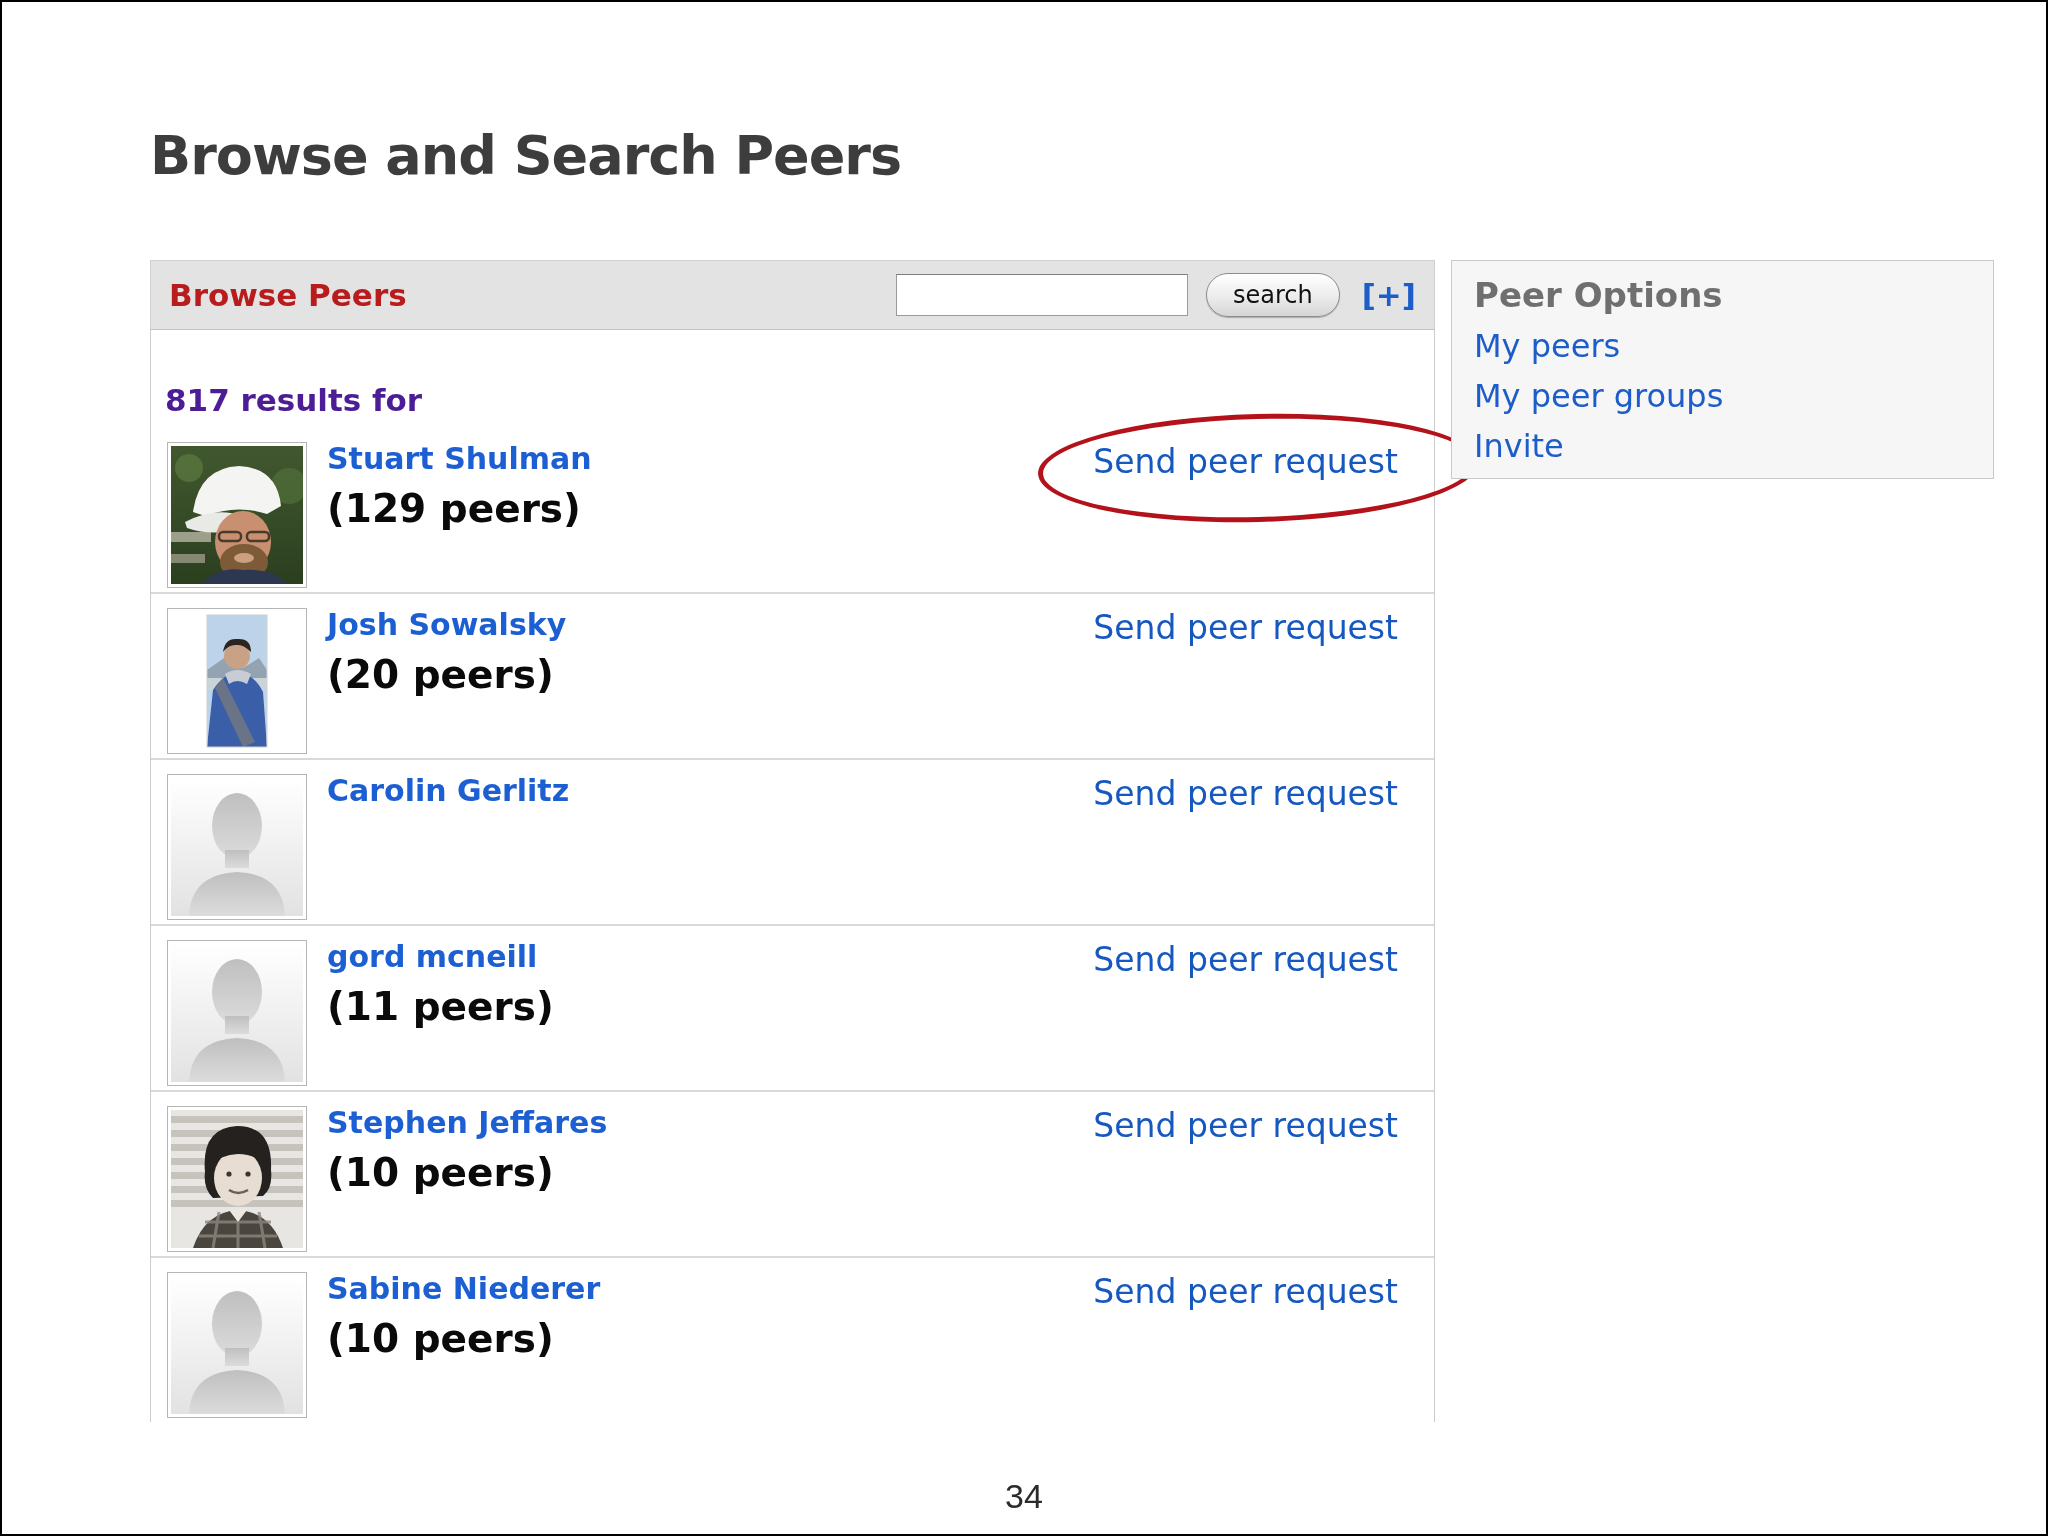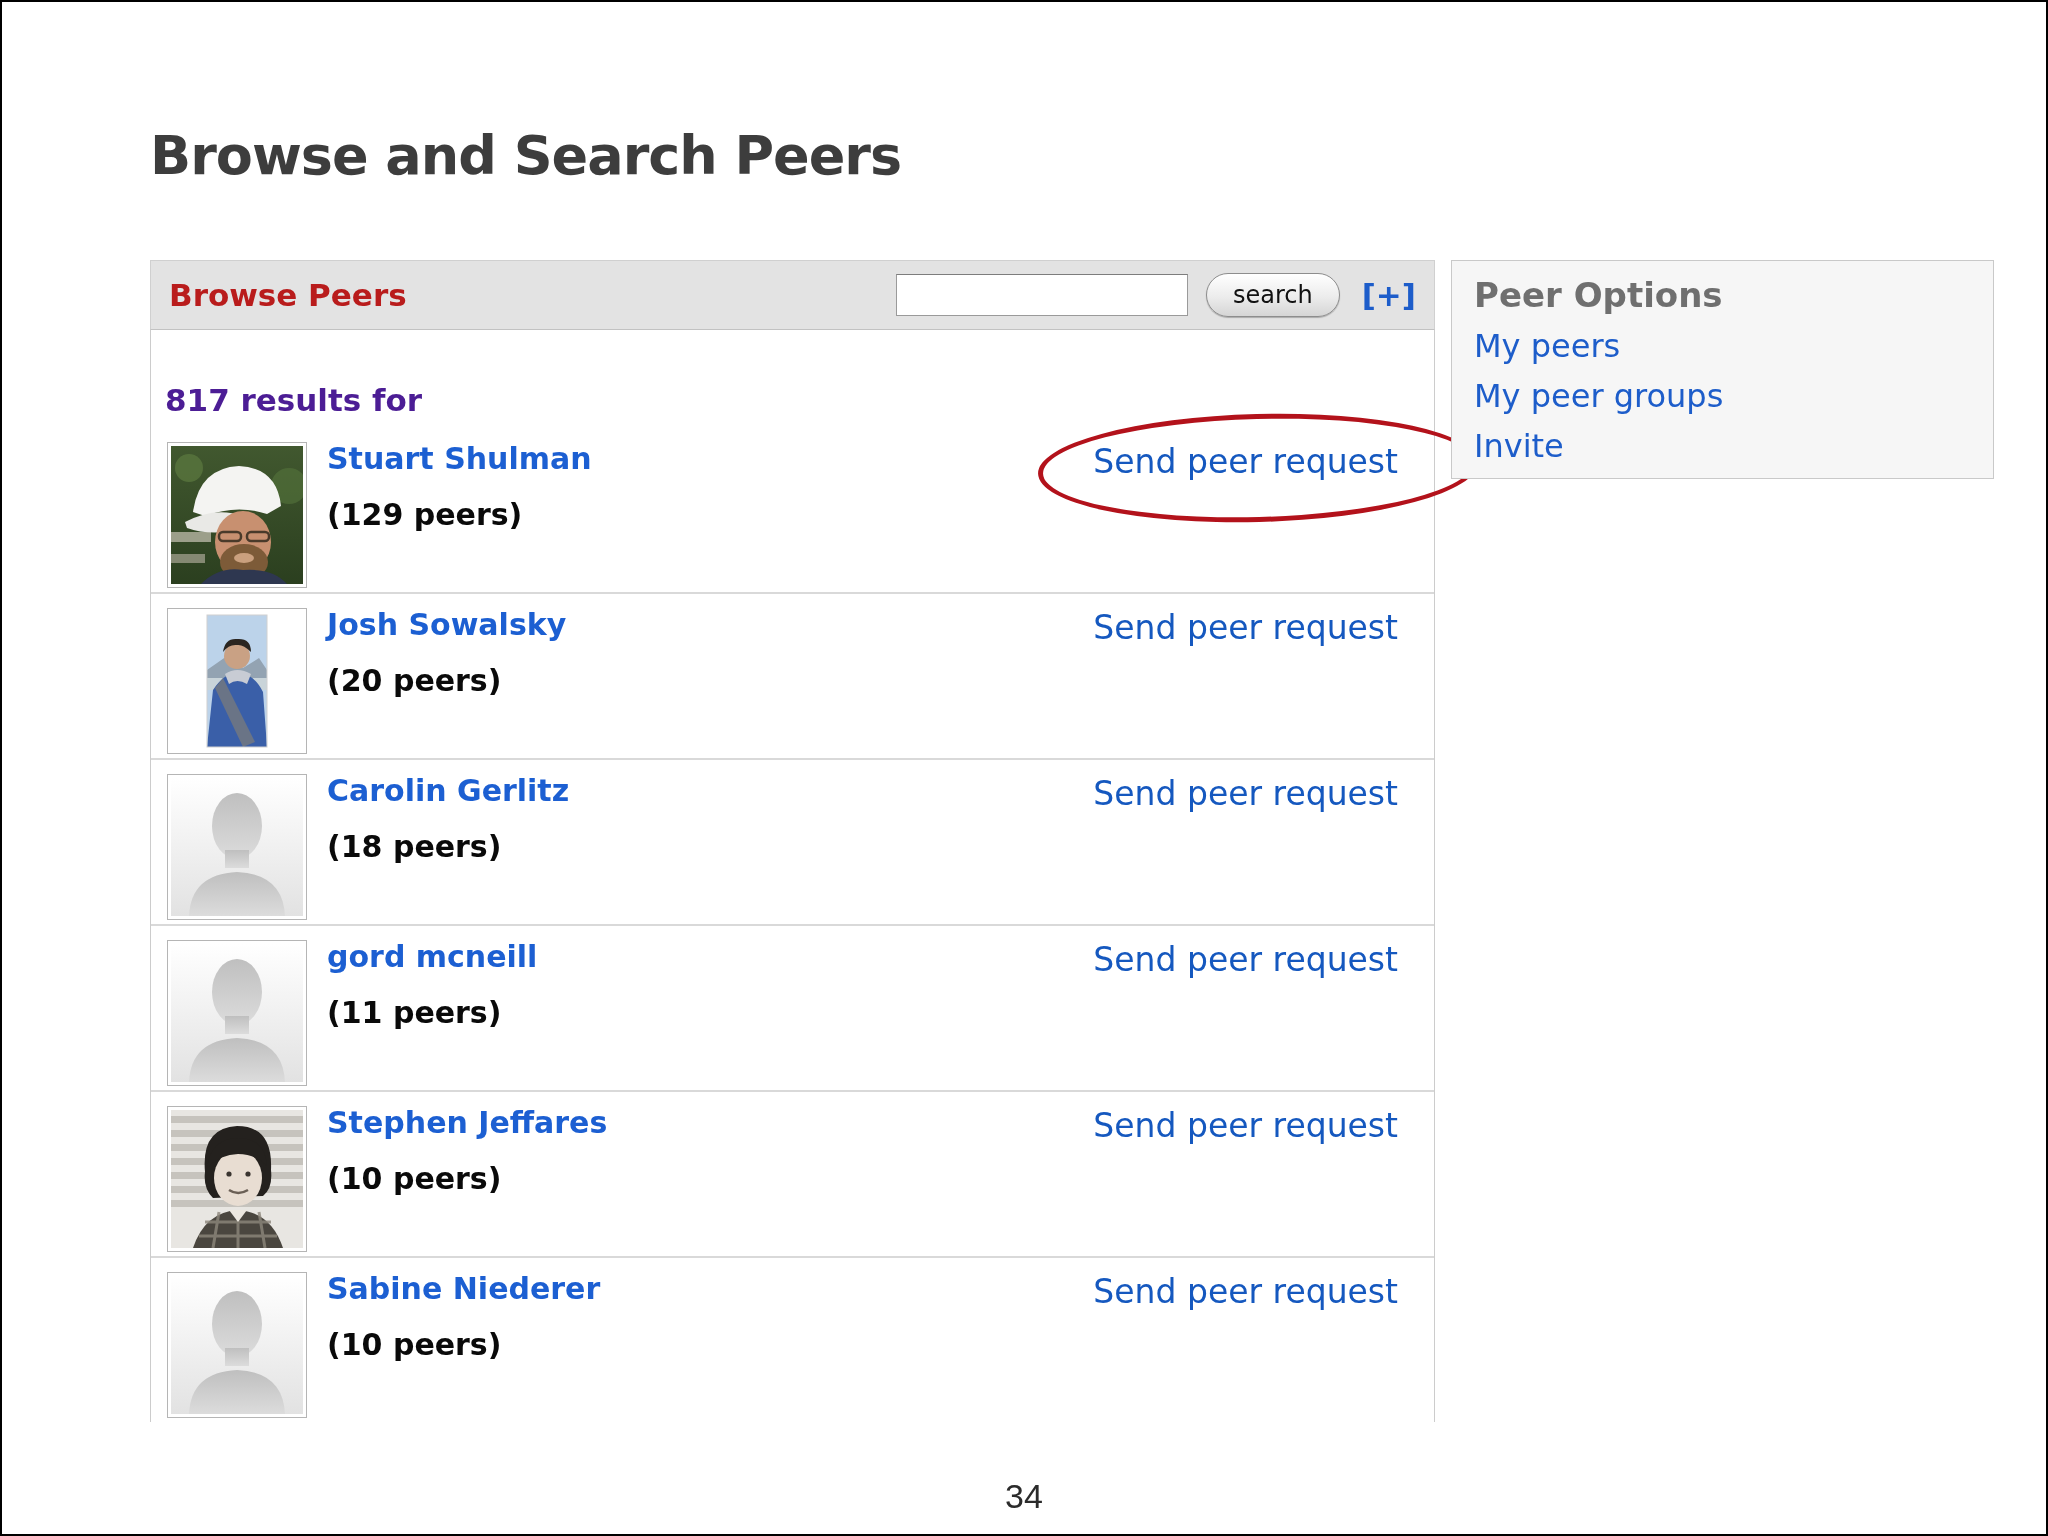--- a/index.html
+++ b/index.html
@@ -50,21 +50,21 @@
   .avatar-box{
     width:140px;height:146px;box-sizing:border-box;flex:0 0 auto;
     border:1px solid #b5b5b5;background:#fff;padding:3px;cursor:pointer;
   }
   .avatar-box svg{display:block;width:100%;height:100%;}
   .peer-info{margin-left:20px;flex:1 1 auto;}
   .peer-name{
     display:inline-block;font-size:30px;font-weight:bold;color:#1c5fd2;
     text-decoration:none;line-height:1.15;
   }
-  .peer-count{font-size:30px;font-weight:bold;color:#0a0a0a;margin-top:20px;}
+  .peer-count{font-size:39px;font-weight:bold;color:#0a0a0a;margin-top:9px;}
   .peer-action{
     flex:0 0 auto;font-size:33px;color:#1558bf;text-decoration:none;line-height:1.1;margin-top:2px;
   }
   
   .annotation-ellipse{
     position:absolute;left:1036px;top:412px;width:430px;height:98px;
     border:5px solid #b3121b;border-radius:50%;transform:rotate(-1.5deg);
     pointer-events:none;
   }
   
@@ -170,21 +170,20 @@
               </linearGradient>
             </defs>
             <rect width="132" height="138" fill="url(#g-ph-bg)"></rect>
             <ellipse cx="66" cy="48" rx="25" ry="33" fill="url(#g-ph-fig)"></ellipse>
             <rect x="54" y="72" width="24" height="18" fill="url(#g-ph-fig)"></rect>
             <path d="M18 138 Q20 96 66 94 Q112 96 114 138 Z" fill="url(#g-ph-fig)"></path>
           </svg>
         </div>
         <div class="peer-info">
           <a class="peer-name" href="#">Carolin Gerlitz</a>
-          <div class="peer-count">(18 peers)</div>
         </div>
         <a class="peer-action" href="#">Send peer request</a>
       </div>
 
       <div class="peer-row">
         <div class="avatar-box">
           <svg viewBox="0 0 132 138" preserveAspectRatio="none">
             <rect width="132" height="138" fill="url(#g-ph-bg)"></rect>
             <ellipse cx="66" cy="48" rx="25" ry="33" fill="url(#g-ph-fig)"></ellipse>
             <rect x="54" y="72" width="24" height="18" fill="url(#g-ph-fig)"></rect>

